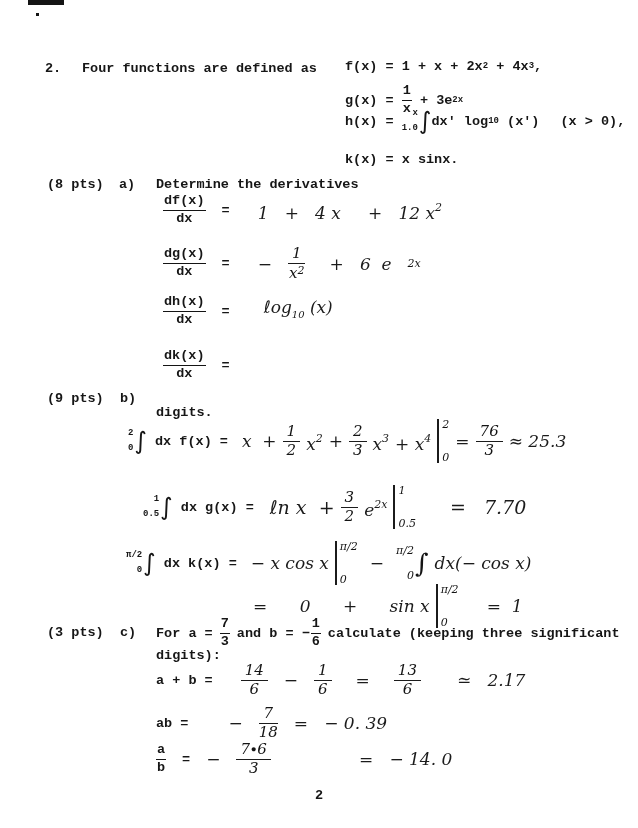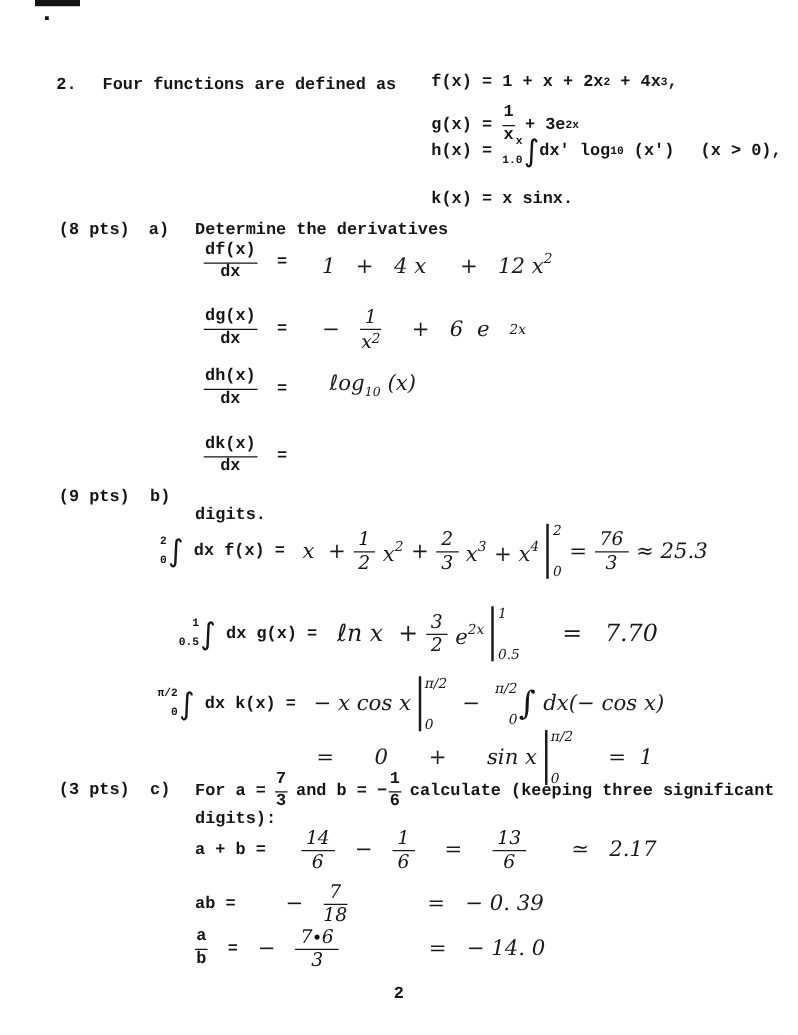--- a/index.html
+++ b/index.html
@@ -195,29 +195,29 @@
     <span class="hw" style="margin-left:20px;">≃   2.17</span>
   </div>
 
   <div class="abs row gap8" style="left:156px; top:706px;">
     <span class="t">ab =</span>
     <span class="hw" style="margin-left:24px;">−</span>
     <span class="hfrac">
         <span class="fn">7</span>
         <span class="fd">18</span>
       </span>
-    <span class="hw" style="margin-left:48px;">=   − 0. 39</span>
+    <span class="hw" style="">=   − 0. 39</span>
   </div>
 
   <div class="abs row gap8" style="left:156px; top:742px;">
     <span class="tfrac t"><span class="fn">a</span><span class="fd">b</span></span>
     <span class="t">=</span>
     <span class="hw">−</span>
     <span class="hfrac">
         <span class="fn">7∙6</span>
         <span class="fd">3</span>
       </span>
-    <span class="hw" style="margin-left:56px;text-align:center;">=   − 14. 0</span>
+    <span class="hw" style="margin-left:72px;text-align:center;">=   − 14. 0</span>
   </div>
 
   <div class="abs t" style="left:0; right:0; top:788px; text-align:center;">2</div>
 
 </div>
 
 </body></html>

